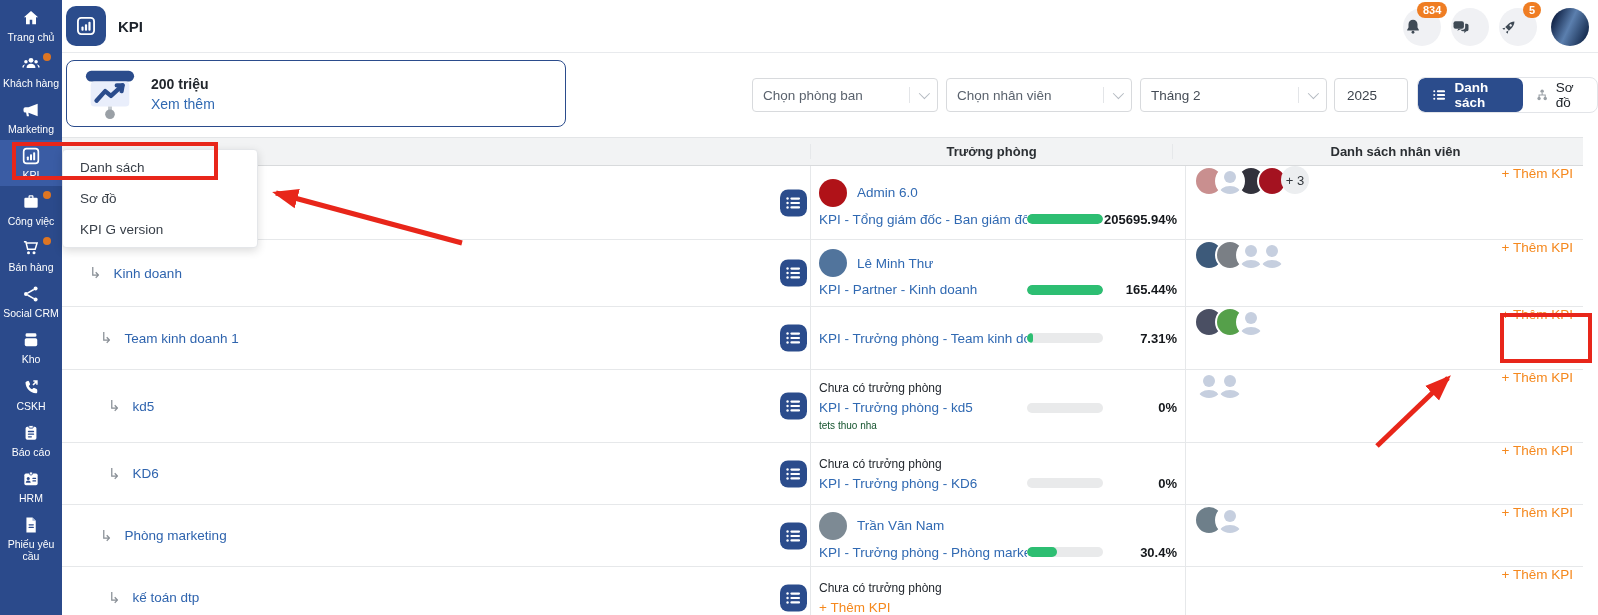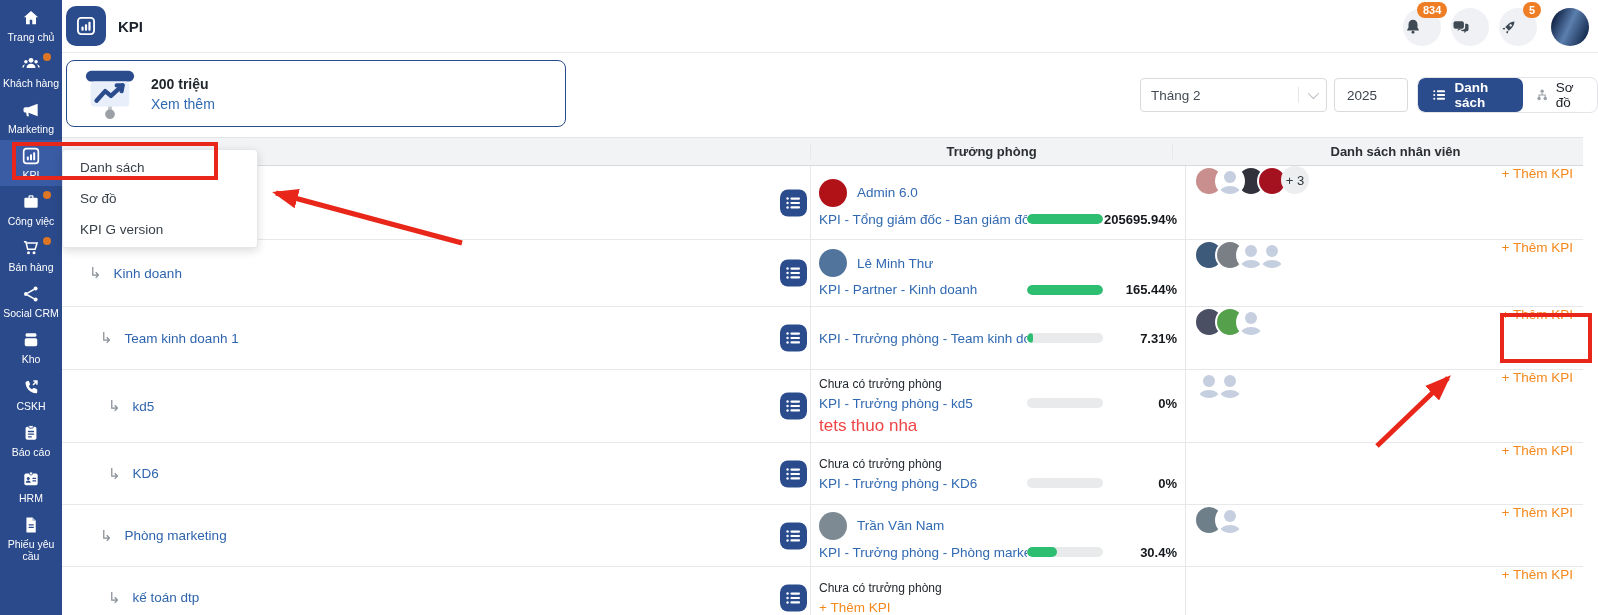--- a/index.html
+++ b/index.html
@@ -58,21 +58,21 @@
   .list-btn { position:absolute; right:3px; top:50%; transform:translateY(-50%); width:27px; height:27px; border:none; border-radius:8px; background:#2b4c8c; display:flex; align-items:center; justify-content:center; cursor:pointer; }
 
   .leader-top { display:flex; align-items:center; gap:10px; }
   .leader-name { color:#3069b2; font-size:13.5px; cursor:pointer; }
   .no-leader { color:#23282e; font-size:12px; }
   .kpi-line { display:flex; align-items:center; }
   .kpi-link { flex:1; color:#3069b2; font-size:13.5px; cursor:pointer; white-space:nowrap; overflow:hidden; }
   .pbar { width:76px; height:10px; border-radius:5px; background:#e9eaeb; overflow:hidden; flex-shrink:0; }
   .pfill { height:100%; background:#2dbe72; border-radius:5px; }
   .pct { width:74px; flex-shrink:0; text-align:right; font-size:13px; font-weight:bold; color:#15181c; }
-  .note { color:#ef4444; font-size:17px; }
+  .note { color:#14532d; font-size:10px; }
 
   .avatar { width:30px; height:30px; border-radius:50%; border:2px solid #fff; flex-shrink:0; }
   .avatar.leader { width:28px; height:28px; border:none; }
   .avatars { display:flex; align-items:center; }
   .avatars .avatar + .avatar { margin-left:-9px; }
   .avatar.placeholder { background:#fff; position:relative; overflow:hidden; }
   .avatar.placeholder::before { content:""; position:absolute; top:3px; left:50%; transform:translateX(-50%); width:12px; height:12px; border-radius:50%; background:#c6cfdf; }
   .avatar.placeholder::after { content:""; position:absolute; bottom:-7px; left:50%; transform:translateX(-50%); width:22px; height:15px; border-radius:50% 50% 0 0; background:#c6cfdf; }
   .avatar.extra { background:#eceef0; margin-left:-6px; display:flex; align-items:center; justify-content:center; font-size:13px; color:#33383d; border:none; width:28px; height:28px; }
   .add-kpi { margin-left:auto; padding-right:10px; color:#f5881d; font-size:13.5px; cursor:pointer; white-space:nowrap; }
@@ -267,20 +267,30 @@
       <path d="M45 19 l-6 0 m6 0 l-1 6" stroke="#2b4c8c" stroke-width="4.5" stroke-linecap="round" fill="none"></path>
       <rect x="30" y="41" width="4" height="5" fill="#c4c9cf"></rect>
       <circle cx="32" cy="49" r="5" fill="#9aa0a6"></circle>
     </svg>
     <div class="banner-text">
       <span class="banner-value">200 triệu</span>
       <span class="banner-link">Xem thêm</span>
     </div>
   </div>
 
+  <div class="select" style="left:752px; width:186px;">
+    <span class="grow">Chọn phòng ban</span>
+      <span class="sep"></span>
+      <span class="chev"></span>
+  </div>
+  <div class="select" style="left:946px; width:186px;">
+    <span class="grow">Chọn nhân viên</span>
+      <span class="sep"></span>
+      <span class="chev"></span>
+  </div>
   <div class="select" style="left:1140px; width:187px; color:#454c56;">
     <span class="grow">Tháng 2</span>
       <span class="sep"></span>
       <span class="chev"></span>
   </div>
   <div class="year-box" style="left:1334px; width:74px;">
     <span>2025</span>
   </div>
   <div class="seg">
     <div class="seg-list">

